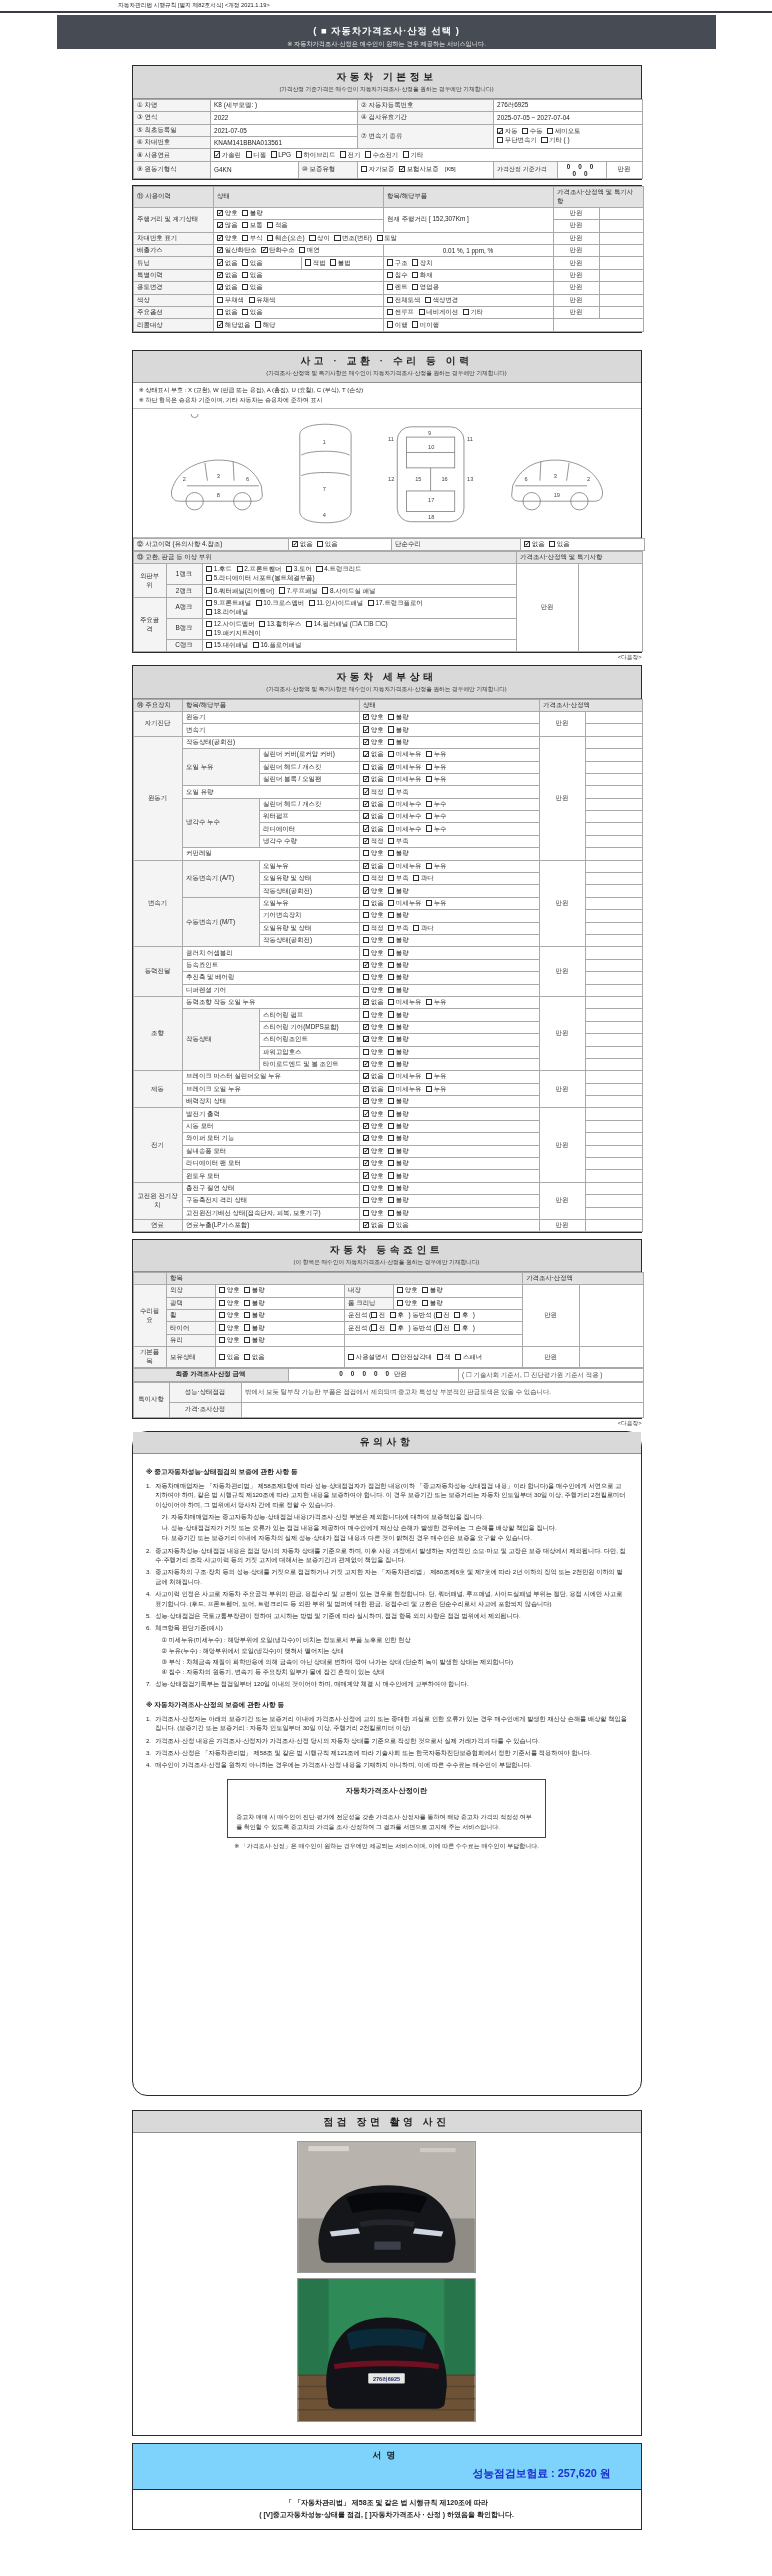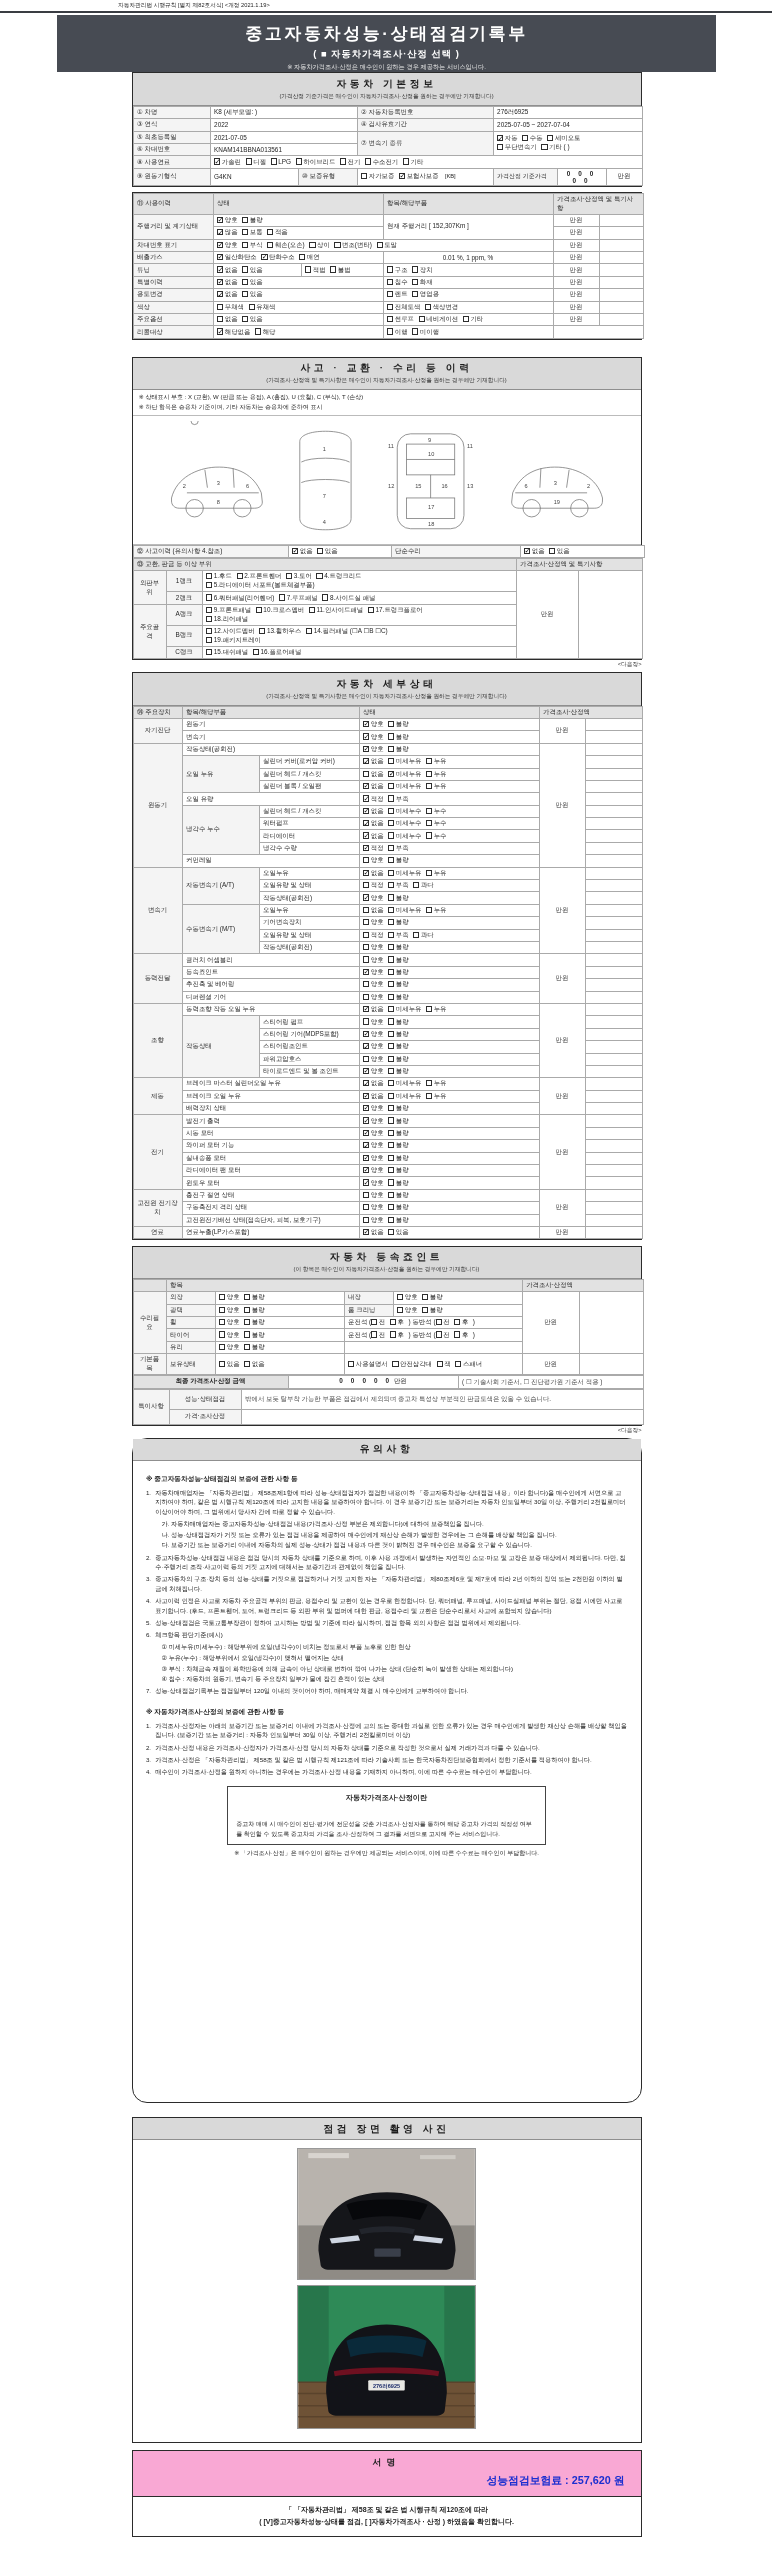--- a/index.html
+++ b/index.html
@@ -42,38 +42,37 @@
   .np { margin:2.6px 0; display:flex; }
   .np .nn { width:9.3px; flex:none; }
   .ns { margin:1px 0 1px 15.5px; }
   .qbox { width:319px; margin:9.3px auto 4.1px; border:1px solid #444; padding:5.2px 8.2px; }
   .qbox .qt { text-align:center; font-weight:bold; font-size:7.2px; margin-bottom:17px; }
   .qfoot { text-align:center; font-size:6px; margin-top:4.1px; }
   
   .photos-body { padding:8.2px 0 9.3px; text-align:center; }
   .photo { width:179px; margin:0 auto 4.1px; border:0.5px solid #999; display:block; }
   
-  .signbox { width:510px; margin:7.2px auto 0; border:1px solid #2b2b2b; background:#f9a8d4; padding:6.2px 0 7.2px; }
+  .signbox { width:510px; margin:7.2px auto 0; border:1px solid #2b2b2b; background:#7dd3fc; padding:6.2px 0 7.2px; }
   .signbox .st { text-align:center; font-size:8.8px; font-weight:bold; letter-spacing:5.2px; }
-  .signbox .fee { text-align:right; padding-right:16px; font-size:10.8px; font-weight:bold; margin-top:5.2px; }
+  .signbox .fee { text-align:right; padding-right:30px; font-size:10.8px; font-weight:bold; margin-top:5.2px; }
   .confirm { width:510px; margin:0 auto; border:1px solid #2b2b2b; border-top:none; background:#fff; text-align:center; padding:7.2px 0 8.2px; font-size:7px; font-weight:bold; line-height:1.7; }
 </style>
 </head>
 <body>
 
 <div class="topnote">자동차관리법 시행규칙 [별지 제82호서식] &lt;개정 2021.1.19&gt;</div>
 <div class="toprule"></div>
 
 <div class="banner">
-  <div class="btitle">중고자동차성능·상태점검기록부</div>
   <div class="bsub">( ■ 자동차가격조사·산정 선택 )</div>
   <div class="bnote">※ 자동차가격조사·산정은 매수인이 원하는 경우 제공하는 서비스입니다.</div>
 </div>
 
-<div class="sec" style="margin-top:0;">
+<div class="sec" style="margin-top:16px;">
   <div class="band">
     <div class="t1">자동차 기본정보</div>
     <div class="t2">(가격산정 기준가격은 매수인이 자동차가격조사·산정을 원하는 경우에만 기재합니다)</div>
   </div>
   <table class="t">
     <colgroup>
         <col style="width:77px">
         <col style="width:88px">
         <col style="width:59px">
         <col style="width:59px">

